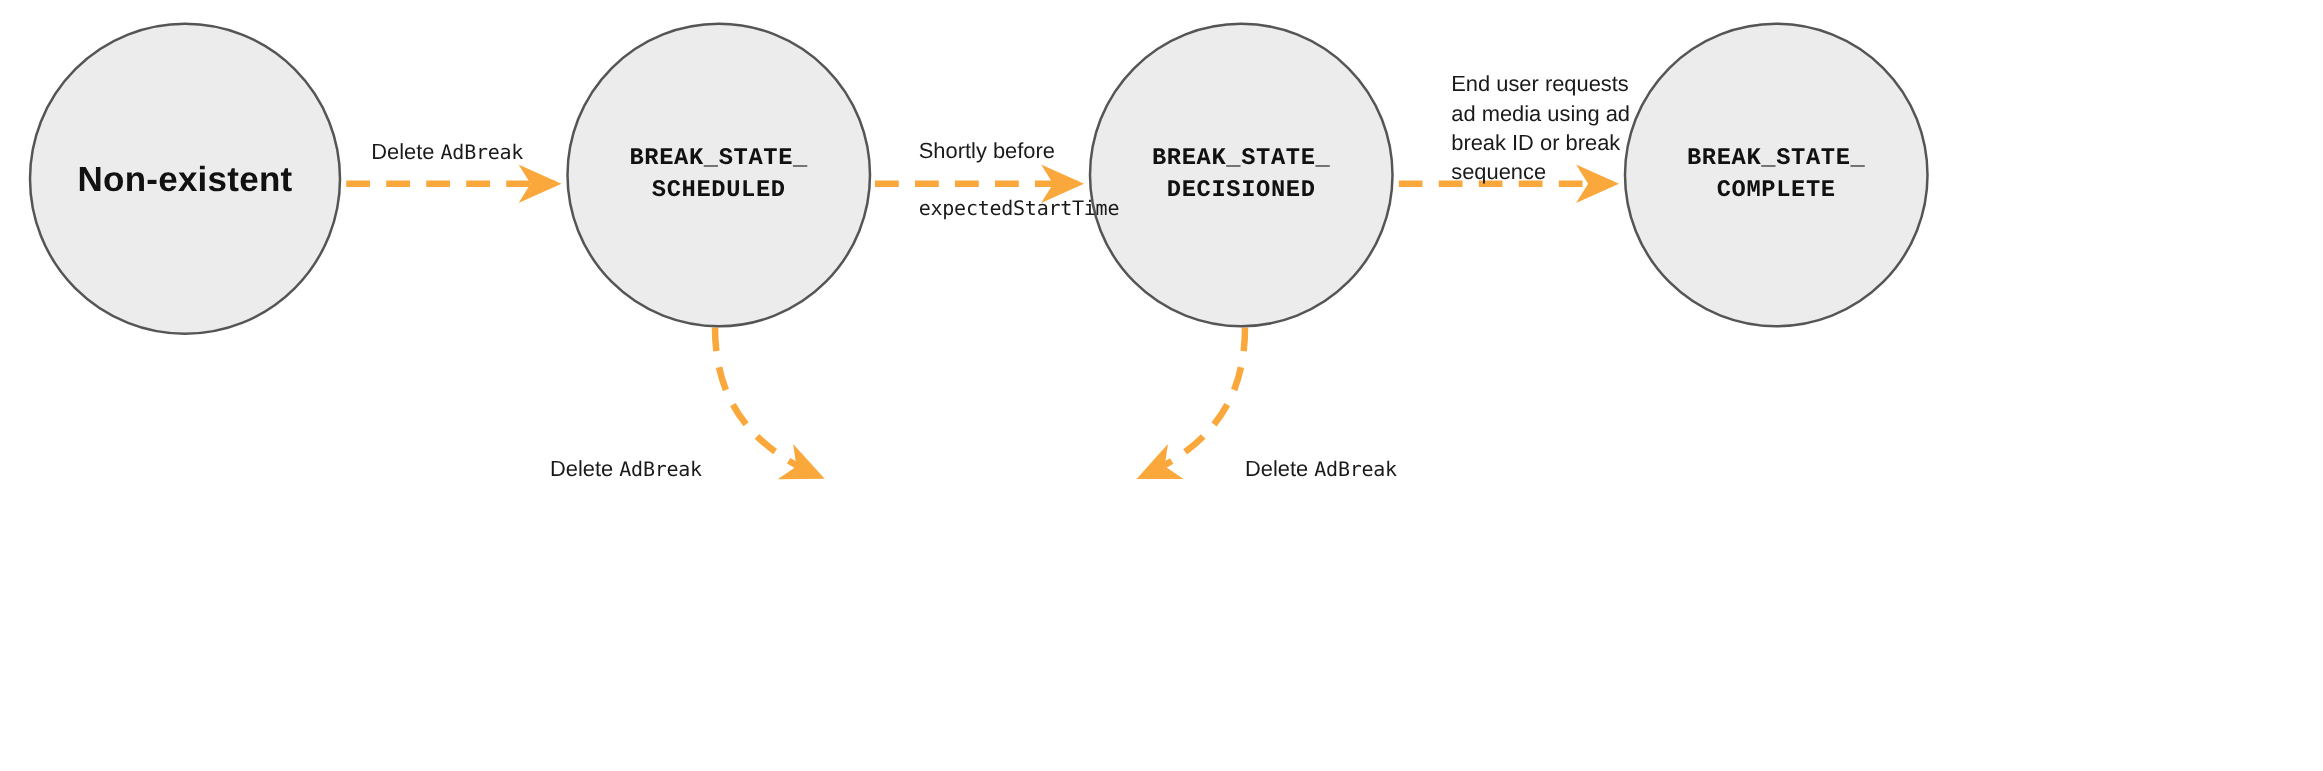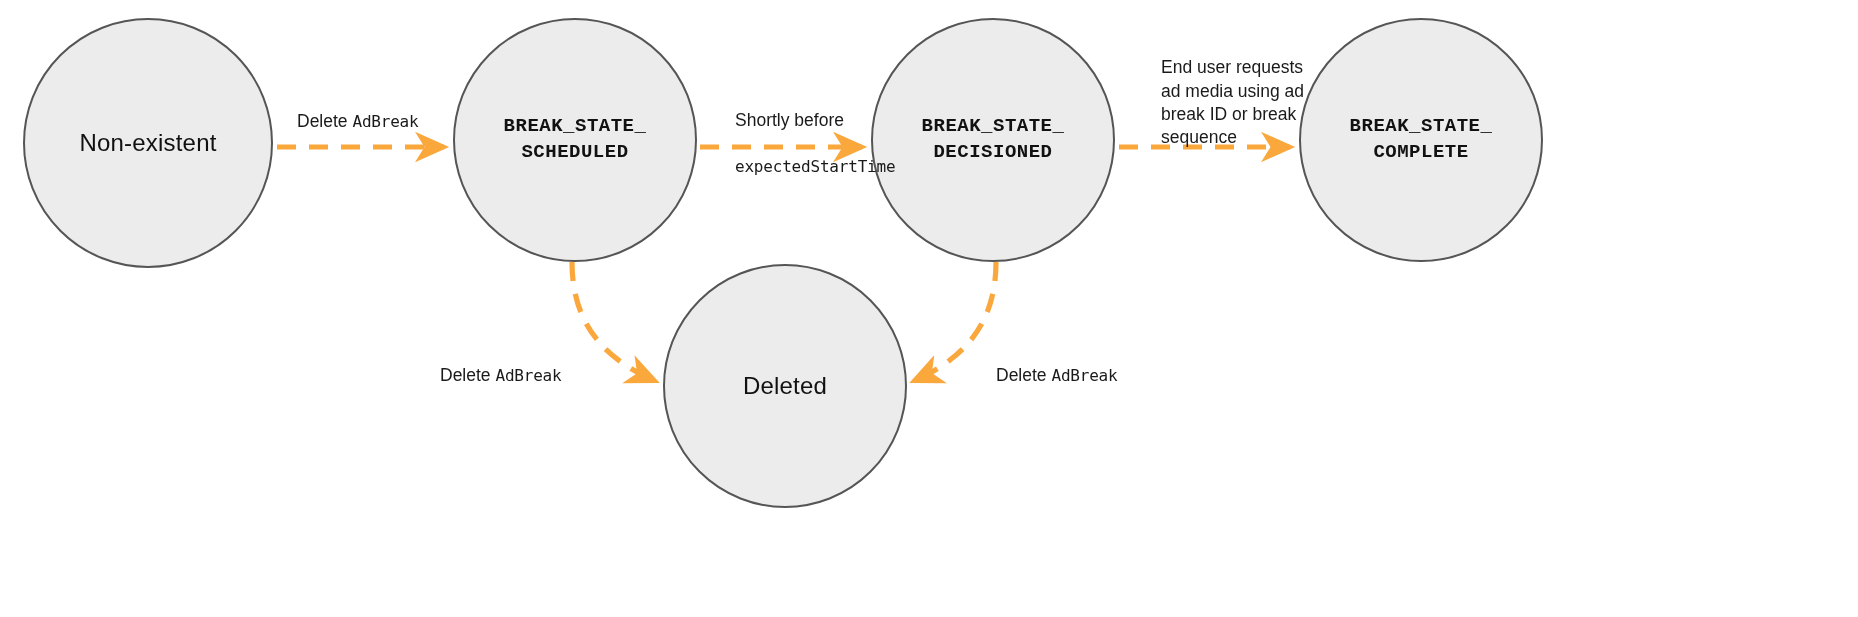--- a/index.html
+++ b/index.html
@@ -32,22 +32,22 @@
     background: #ECECEC;
     border: 2px solid #555555;
     box-sizing: border-box;
     display: flex;
     align-items: center;
     justify-content: center;
     text-align: center;
   }
   .node-label {
     font-family: "Liberation Sans", sans-serif;
-    font-weight: normal;
-    font-size: 24px;
+    font-weight: bold;
+    font-size: 28px;
     color: #111111;
     letter-spacing: 0.2px;
     line-height: 1.25;
     white-space: pre-line;
   }
   .node-label.mono {
     font-family: Liberation Mono, monospace;
     font-weight: bold;
     font-size: 19px;
     letter-spacing: 0.5px;
@@ -102,23 +102,20 @@
   <div class="state-node" style="left:871px; top:18px; width:244px; height:244px;">
     <span class="node-label mono">BREAK_STATE_
 DECISIONED</span>
   </div>
 
   <div class="state-node" style="left:1299px; top:18px; width:244px; height:244px;">
     <span class="node-label mono">BREAK_STATE_
 COMPLETE</span>
   </div>
 
-  <div class="state-node" style="left:663px; top:264px; width:244px; height:244px;">
-    <span class="node-label">Deleted</span>
-  </div>
 
   <div class="edge-label" style="left:297px; top:87px;">
     <span>Delete </span><span class="code">AdBreak</span>
   </div>
 
   <div class="edge-label" style="left:707px; top:86px;margin-left:28px;">
     <div>Shortly before</div>
     <div class="code">expectedStartTime</div>
   </div>
 

